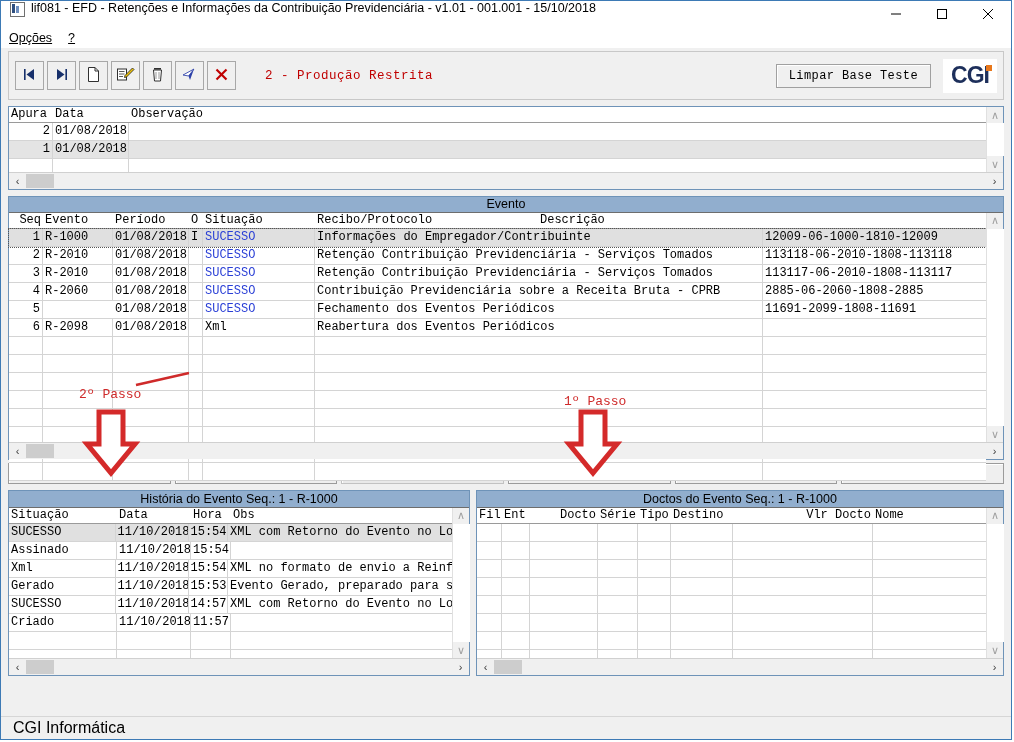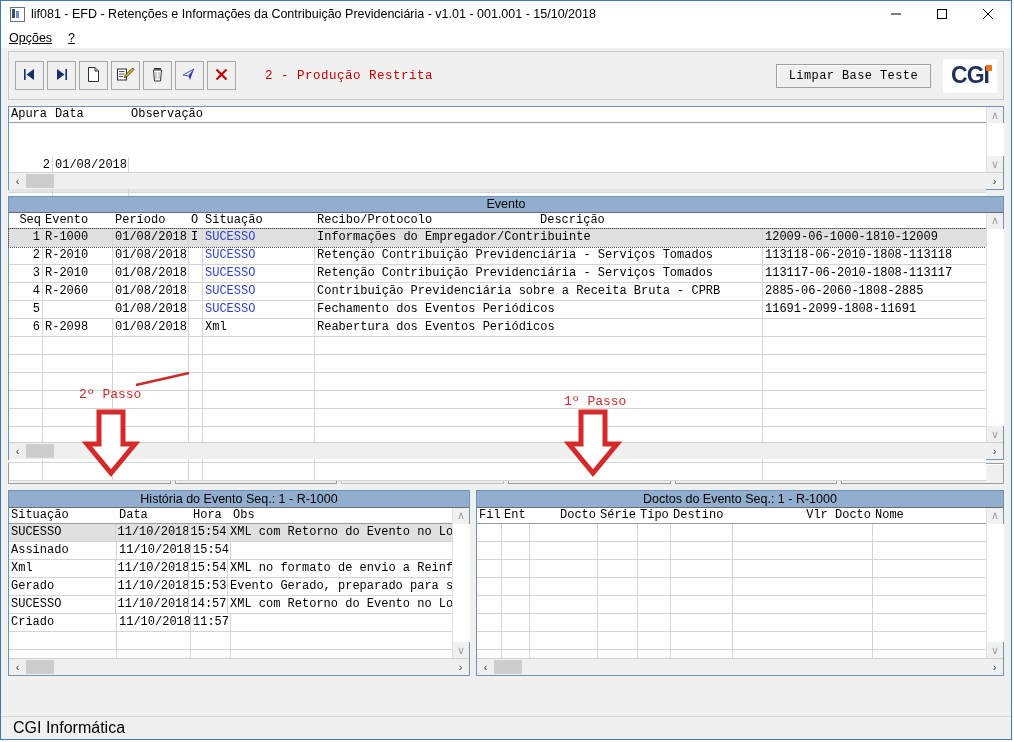--- a/index.html
+++ b/index.html
@@ -25,21 +25,20 @@
     position: relative;
     display: flex;
     flex-direction: column;
   }
 
   
   .titlebar {
     height: 26px;
     background: #ffffff;
     display: flex;
-    align-items: center;
     flex: 0 0 auto;
     border-bottom: 0;
   }
   .title-icon {
     width: 16px; height: 16px;
     margin: 0 6px 0 8px;
     position: relative;
     flex: 0 0 auto;
   }
   .title-icon .sq {
@@ -425,21 +424,21 @@
       <div class="clear-btn">Limpar Base Teste</div>
       <div class="cgi-logo">
         <span class="txt">CGI</span>
         <span class="dot"></span>
       </div>
     </div>
   </div>
 
   <div class="panel" style="margin:6px 7px 0 7px; height:84px; display:flex; flex-direction:column;">
     <div style="display:flex; flex:1 1 auto; min-height:0;">
-      <div style="flex:1 1 auto; display:flex; flex-direction:column; min-width:0;gap:34px;">
+      <div style="flex:1 1 auto; display:flex; flex-direction:column; min-width:0;">
         <div class="grid-head">
           <div class="gh" style="width:44px; text-align:left;">Apura</div>
           <div class="gh" style="width:76px;">Data</div>
           <div class="gh" style="flex:1 1 auto;">Observação</div>
         </div>
         <div>
           <div class="grid-row">
             <div class="gc num" style="width:44px;">2</div>
             <div class="gc" style="width:76px;">01/08/2018</div>
             <div class="gc" style="flex:1 1 auto; border-right:none;"></div>

